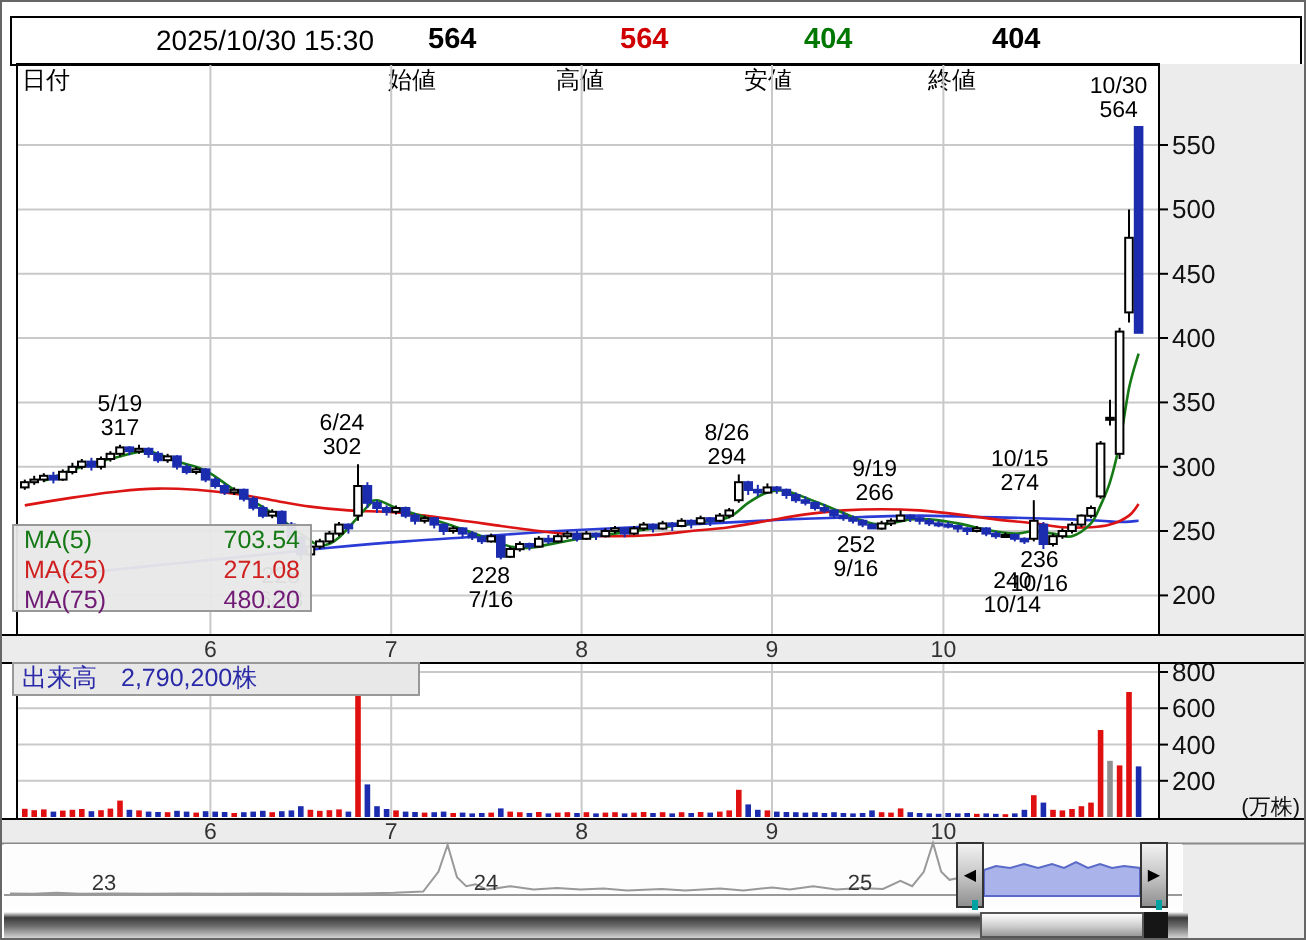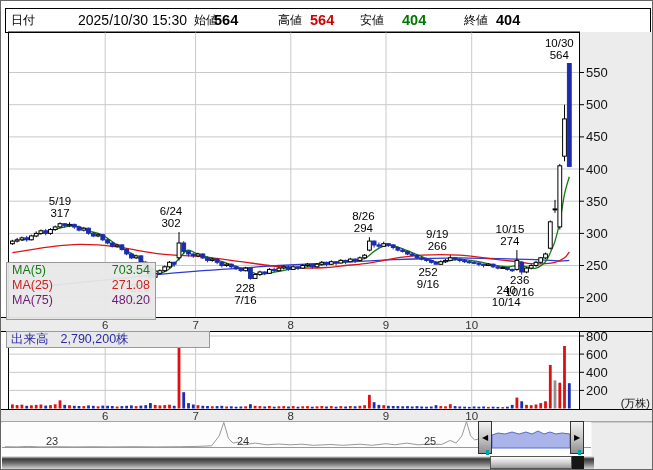--- a/index.html
+++ b/index.html
@@ -3,24 +3,24 @@
 <meta charset="utf-8">
 <style>
   html,body{margin:0;padding:0;background:#fff;}
   .frame{position:relative;width:653px;height:470px;background:#fff;border:1px solid #666;
          box-sizing:border-box;overflow:hidden;
          font-family:"Liberation Sans","DejaVu Sans",sans-serif;}
   svg text{font-family:"Liberation Sans","DejaVu Sans",sans-serif;}
   .hdr{position:absolute;left:4px;top:7px;width:644px;height:23px;border:1px solid #000;
        background:#fff;font-size:12px;color:#000;}
   .hdr span{position:absolute;top:0;line-height:22px;white-space:nowrap;}
-  .hdr .lab{font-size:12px;color:#000;}
+  .hdr .lab{font-size:12px;color:#000;margin-top:20px;}
   .hdr .val{font-size:14.5px;font-weight:bold;}
   .hdr .dateval{font-size:14px;font-weight:normal;margin-left:32px;}
-  .malegend{position:absolute;left:5px;top:261px;width:150px;height:58px;
+  .malegend{position:absolute;left:5px;top:261px;width:150px;height:44px;
             background:rgba(232,232,232,.95);border:1px solid #999;box-sizing:border-box;
             font-size:12.5px;line-height:15px;}
   .malegend .row{display:flex;justify-content:space-between;padding:0 5px;}
   .volbox{position:absolute;left:5px;top:330px;width:204px;height:17px;background:#e8e8e8;
           border:1px solid #999;box-sizing:border-box;font-size:12.5px;line-height:15px;
           color:#2a2aa8;white-space:nowrap;}
   .volbox .t{padding-left:4px;}
   .volbox .v{padding-left:12px;}
   .navbtn{position:absolute;top:420px;width:14px;height:33px;border:1px solid #333;
           box-sizing:border-box;background:linear-gradient(to bottom,#f2f2f2,#c2c2c2 55%,#8f8f8f);
@@ -39,21 +39,21 @@
 
 <div class="frame">
 
   <div class="hdr">
     <span class="lab" style="left:5px">日付</span>
     <span class="dateval" style="left:40px">2025/10/30 15:30</span>
     <span class="lab" style="left:188px">始値</span>
     <span class="val" style="left:208px">564</span>
     <span class="lab" style="left:272px">高値</span>
     <span class="val" style="left:304px;color:#d00000">564</span>
-    <span class="lab" style="left:354px">安値</span>
+    <span class="lab" style="left:366px">安値</span>
     <span class="val" style="left:396px;color:#007700">404</span>
     <span class="lab" style="left:458px">終値</span>
     <span class="val" style="left:490px">404</span>
   </div>
 
   <svg id="cv" width="653" height="470" style="position:absolute;left:0;top:0">
       <g>
         <rect x="579" y="31" width="72" height="285" fill="#ececec"></rect>
         <rect x="579" y="331" width="72" height="77" fill="#ececec"></rect>
         <rect x="0" y="316.5" width="652" height="14" fill="#ececec"></rect>

